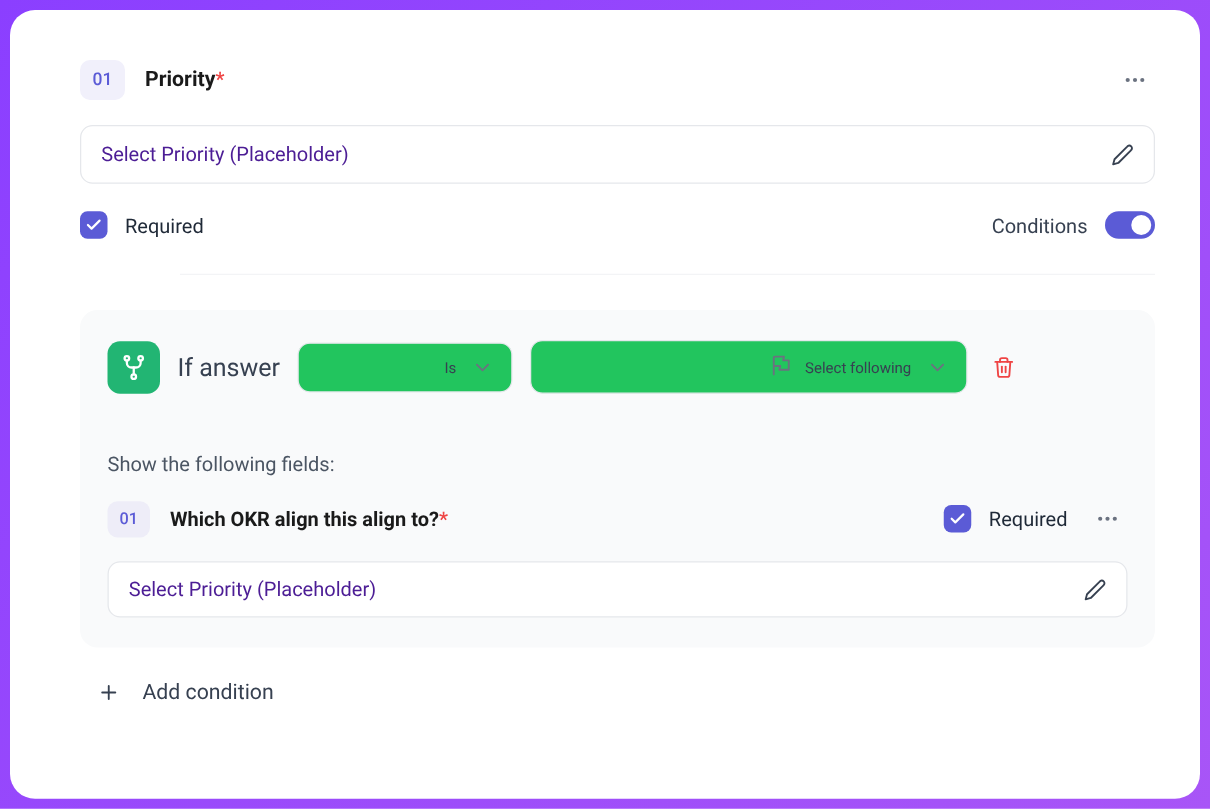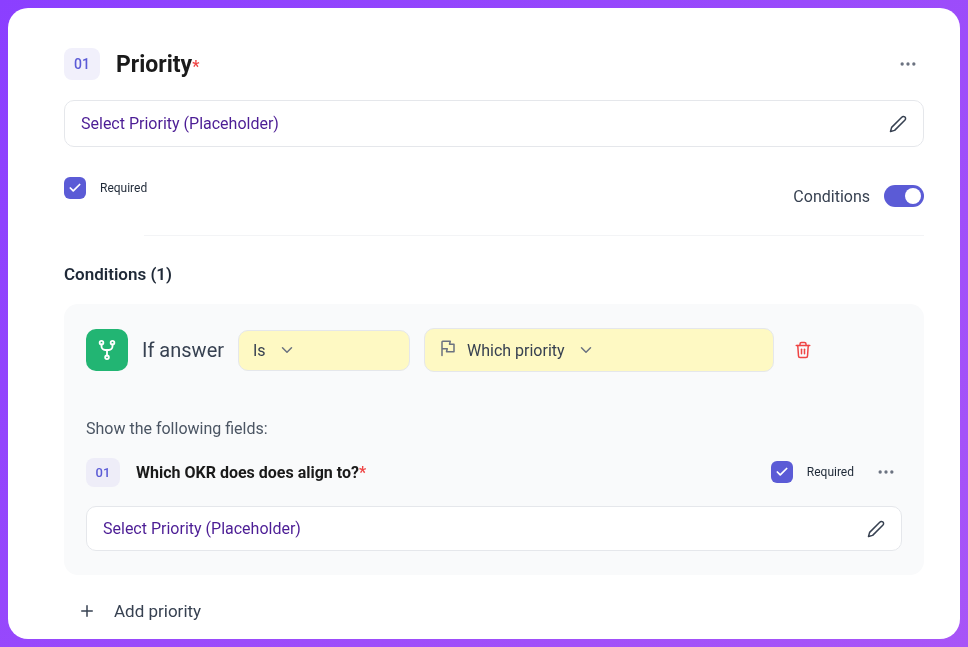--- a/index.html
+++ b/index.html
@@ -38,21 +38,21 @@
       background: #eeedf8;
       color: #5b5bd6;
       font-size: 13px;
       font-weight: 500;
       padding: 7px 9px;
       border-radius: 8px;
       min-width: 34px;
       text-align: center;
     }
     .field-title {
-      font-size: 23px;
+      font-size: 17px;
       font-weight: 700;
       color: #1a1a1a;
     }
     .asterisk { color: #ef4444; font-weight: 600; }
     .spacer { flex: 1; }
     .more-icon {
       color: #6b7280;
       cursor: pointer;
       padding: 6px;
       display: flex;
@@ -91,28 +91,27 @@
       height: 22px;
       background: #5b5bd6;
       border-radius: 6px;
       display: flex;
       align-items: center;
       justify-content: center;
       cursor: pointer;
     }
     .checkbox svg { stroke: #fff; }
     .checkbox-label {
-      font-size: 12px;
+      font-size: 16px;
       color: #1f2937;
     }
     .toggle-group {
       display: flex;
       align-items: center;
       gap: 14px;
-      margin-top: 16px;
     }
     .toggle-label {
       font-size: 16px;
       color: #374151;
     }
     .toggle {
       width: 40px;
       height: 22px;
       background: #5b5bd6;
       border-radius: 11px;
@@ -158,30 +157,30 @@
       display: flex;
       align-items: center;
       justify-content: center;
     }
     .branch-icon svg { stroke: #fff; }
     .if-text {
       font-size: 20px;
       color: #374151;
     }
     .dropdown {
-      background: #fef9c3;
+      background: #22c55e;
       border: 1px solid #e5e7eb;
       border-radius: 10px;
       padding: 10px 14px;
       display: flex;
       align-items: center;
-      justify-content: flex-start;
+      justify-content: flex-end;
       gap: 12px;
       cursor: pointer;
-      font-size: 16px;
+      font-size: 12px;
       color: #374151;
     }
     .dropdown-small { min-width: 172px; }
     .dropdown-large { min-width: 350px; }
     .dropdown-flag {
       display: flex;
       align-items: center;
       gap: 10px;
     }
     .chevron-icon { color: #6b7280; display: flex; }
@@ -272,21 +271,20 @@
     <div class="toggle-group">
       <span class="toggle-label">Conditions</span>
       <div class="toggle">
         <div class="toggle-thumb"></div>
       </div>
     </div>
   </div>
 
   <div class="divider"></div>
 
-  <div class="conditions-title">Conditions (1)</div>
 
   <div class="conditions-panel">
 
     <div class="condition-row">
       <div class="branch-icon">
         <svg width="22" height="22" viewBox="0 0 24 24" fill="none" stroke-width="2" stroke-linecap="round" stroke-linejoin="round">
             <circle cx="6" cy="4" r="2"></circle>
             <circle cx="18" cy="4" r="2"></circle>
             <circle cx="12" cy="20" r="2"></circle>
             <path d="M6 6v2a4 4 0 0 0 4 4h4a4 4 0 0 0 4-4V6"></path>
@@ -302,21 +300,21 @@
             </svg>
         </span>
       </div>
       <div class="dropdown dropdown-large">
         <div class="dropdown-flag">
           <span>
             <svg width="18" height="18" viewBox="0 0 24 24" fill="none" stroke="#6b7280" stroke-width="2" stroke-linecap="round" stroke-linejoin="round">
                 <path d="M4 22V4c0-.5.5-1 1-1h10l-1 4h6v10H10l1-4H4"></path>
               </svg>
           </span>
-          <span>Which priority</span>
+          <span>Select following</span>
         </div>
         <span class="chevron-icon">
           <svg width="18" height="18" viewBox="0 0 24 24" fill="none" stroke="currentColor" stroke-width="2" stroke-linecap="round" stroke-linejoin="round">
               <polyline points="6 9 12 15 18 9"></polyline>
             </svg>
         </span>
       </div>
       <div class="delete-icon">
         <svg width="18" height="18" viewBox="0 0 24 24" fill="none" stroke="currentColor" stroke-width="2" stroke-linecap="round" stroke-linejoin="round">
             <polyline points="3 6 5 6 21 6"></polyline>
@@ -326,21 +324,21 @@
             <path d="M8 6V4a2 2 0 0 1 2-2h4a2 2 0 0 1 2 2v2"></path>
           </svg>
       </div>
     </div>
 
     <div class="show-text">Show the following fields:</div>
 
     <div class="subfield-header">
       <div class="index-badge-sm">01</div>
       <div>
-        <span class="subfield-title">Which OKR does does align to?</span><span class="asterisk">*</span>
+        <span class="subfield-title">Which OKR align this align to?</span><span class="asterisk">*</span>
       </div>
       <div class="spacer"></div>
       <div class="checkbox-group">
         <div class="checkbox">
           <svg width="14" height="14" viewBox="0 0 24 24" fill="none" stroke-width="3" stroke-linecap="round" stroke-linejoin="round">
               <polyline points="20 6 9 17 4 12"></polyline>
             </svg>
         </div>
         <span class="checkbox-label">Required</span>
       </div>
@@ -364,16 +362,16 @@
 
   </div>
 
   <div class="add-row">
     <span class="plus-icon">
       <svg width="18" height="18" viewBox="0 0 24 24" fill="none" stroke="currentColor" stroke-width="2" stroke-linecap="round" stroke-linejoin="round">
           <line x1="12" y1="5" x2="12" y2="19"></line>
           <line x1="5" y1="12" x2="19" y2="12"></line>
         </svg>
     </span>
-    <span class="add-text">Add priority</span>
+    <span class="add-text">Add condition</span>
   </div>
 
 </div>
 
 </body></html>

